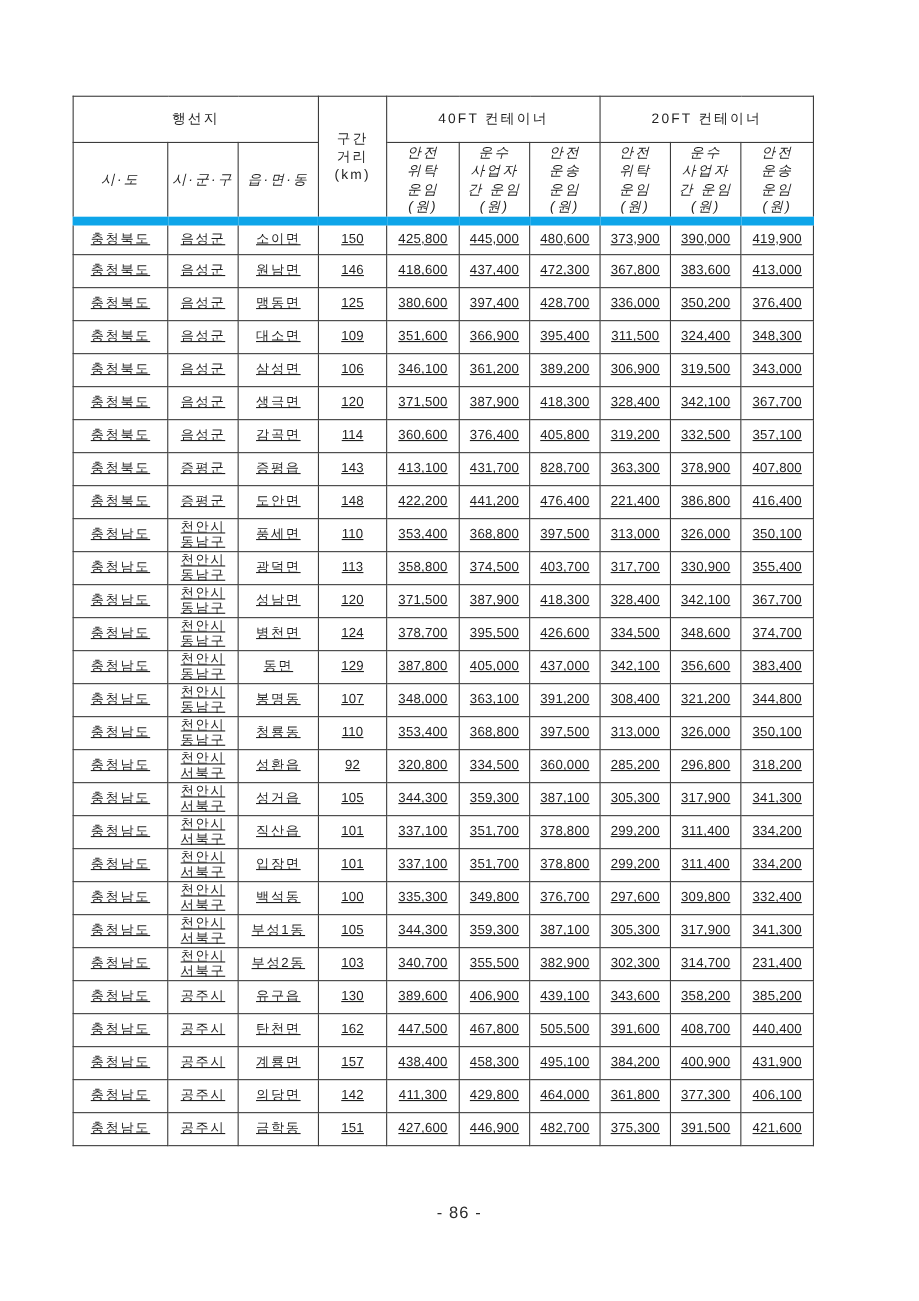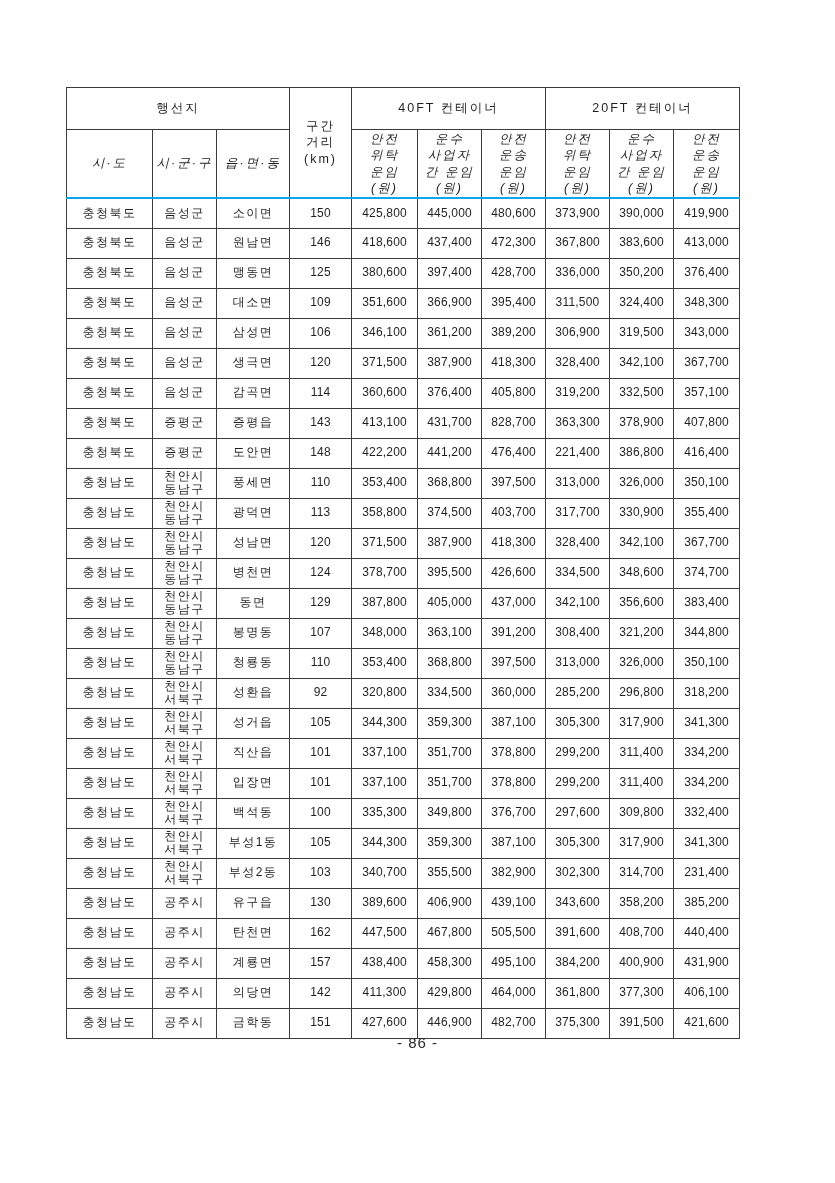--- a/index.html
+++ b/index.html
@@ -35,32 +35,32 @@
     overflow: hidden;
   }
   thead th {
     font-size: 12.5px;
     line-height: 1.3;
     letter-spacing: 2px;
   }
   thead tr.h-top th { height: 42px; margin-left: 18px; }
   thead tr.h-sub th { height: 68px; font-style: italic; }
   thead tr.h-sub th,
-  thead th[rowspan] { border-bottom: 2px solid #0ea5e9; }
-  tbody tr { height: 30px; }
+  thead th[rowspan] { border-bottom: 8px solid #0ea5e9; }
+  tbody tr { height: 30px; text-decoration: underline; }
   tbody td {
     font-size: 12px;
     line-height: 1.12;
   }
   tbody td:nth-child(-n+3) { letter-spacing: 1.5px; }
   tbody td:nth-child(n+4) { letter-spacing: 0.2px; }
   .page-footer {
     position: absolute;
     left: 0;
-    top: 1034px;
+    top: 1094px;
     width: 835px;
     text-align: center;
     font-size: 15px;
     letter-spacing: 1px;
     color: #2a2a2a;
   }
 </style>
 </head>
 <body>
 

